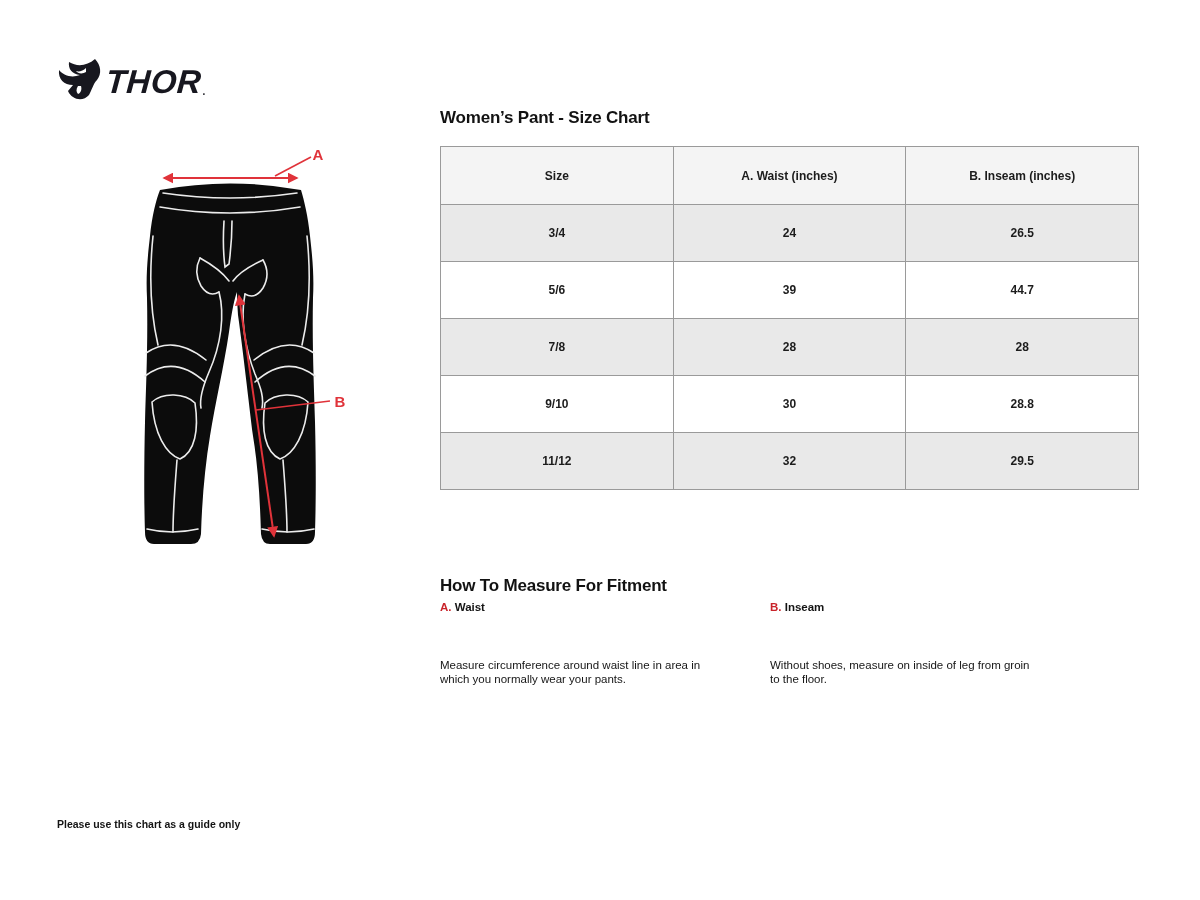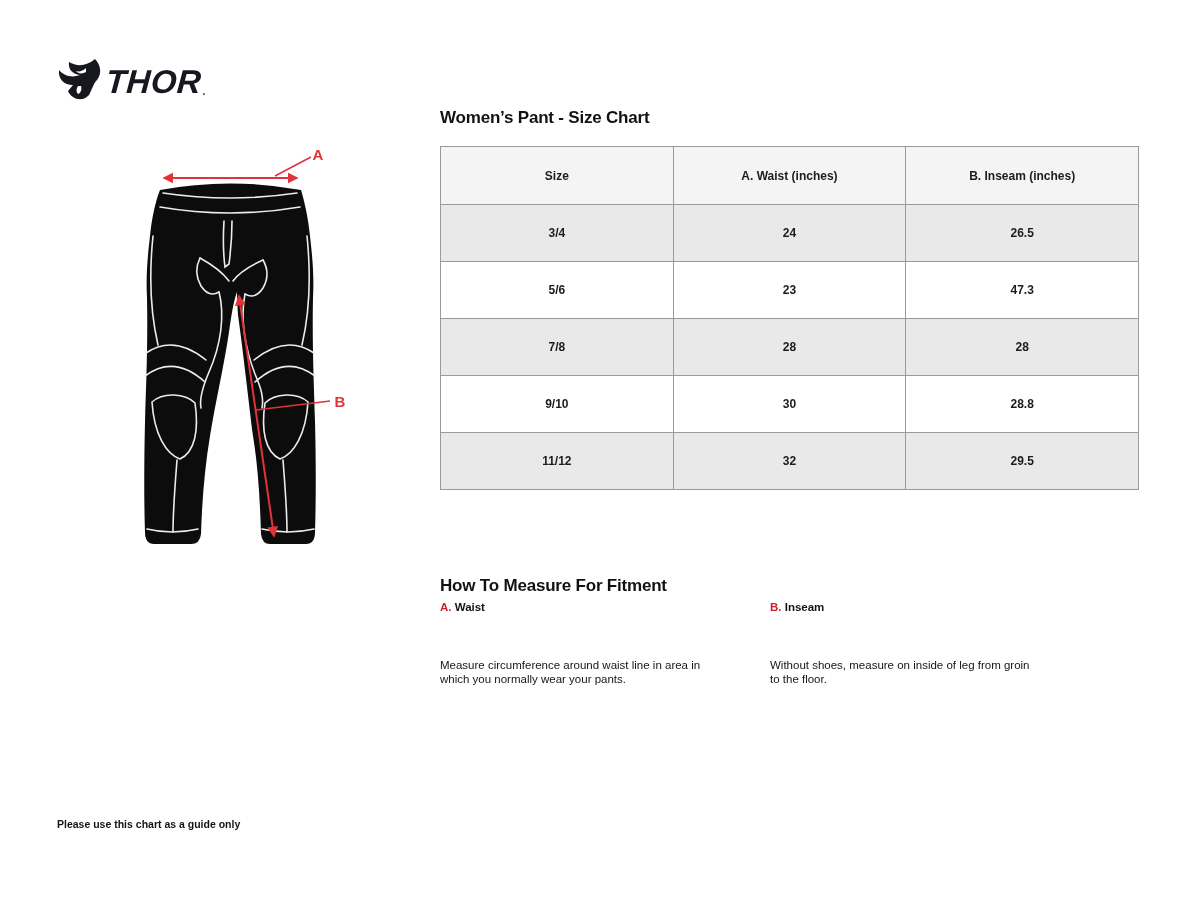--- a/index.html
+++ b/index.html
@@ -172,22 +172,22 @@
       </tr>
     </thead>
     <tbody>
       <tr class="alt">
         <td>3/4</td>
         <td>24</td>
         <td>26.5</td>
       </tr>
       <tr class="plain">
         <td>5/6</td>
-        <td>23</td>
-        <td>47.3</td>
+        <td>39</td>
+        <td>44.7</td>
       </tr>
       <tr class="alt">
         <td>7/8</td>
         <td>28</td>
         <td>28</td>
       </tr>
       <tr class="plain">
         <td>9/10</td>
         <td>30</td>
         <td>28.8</td>

